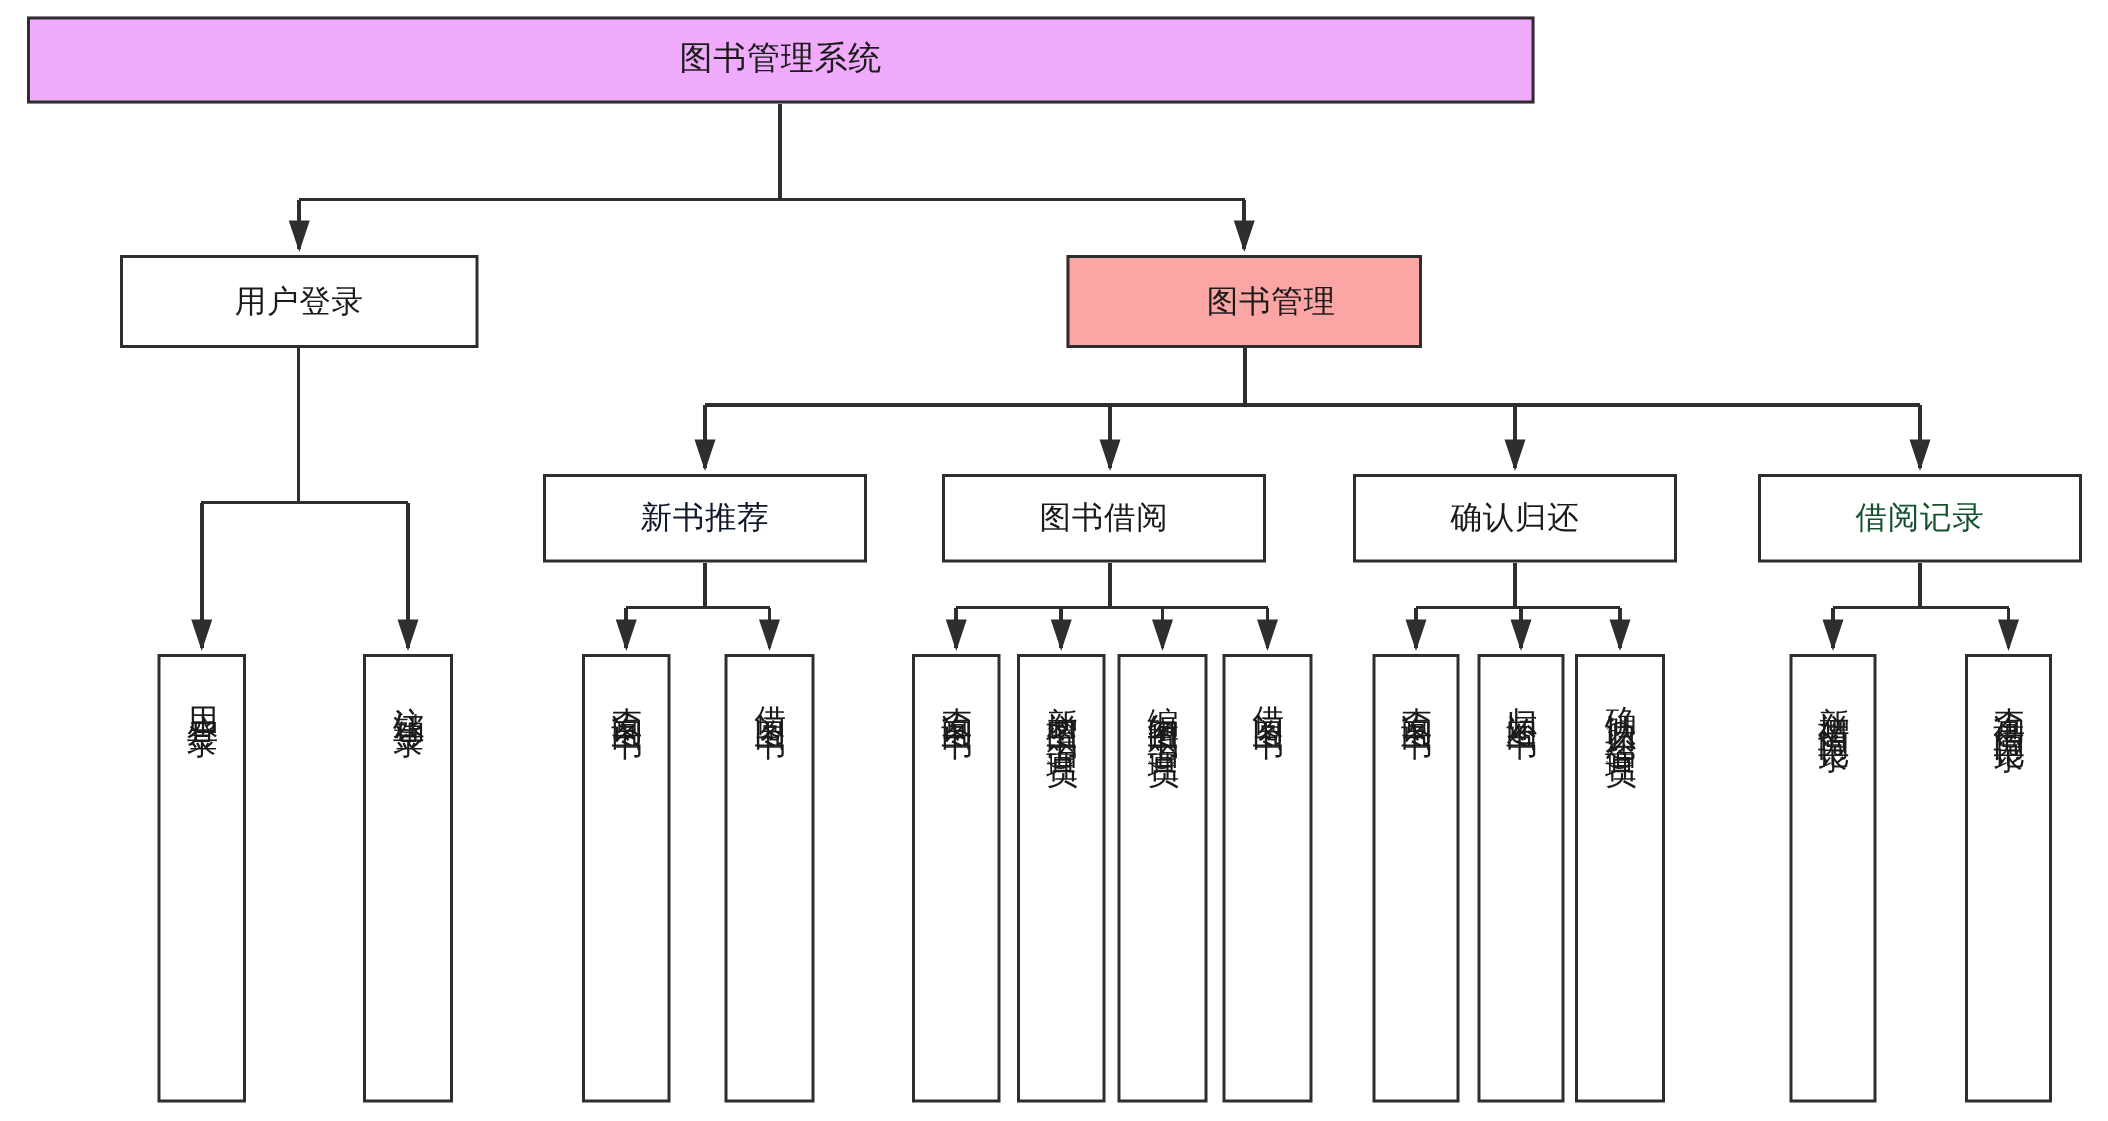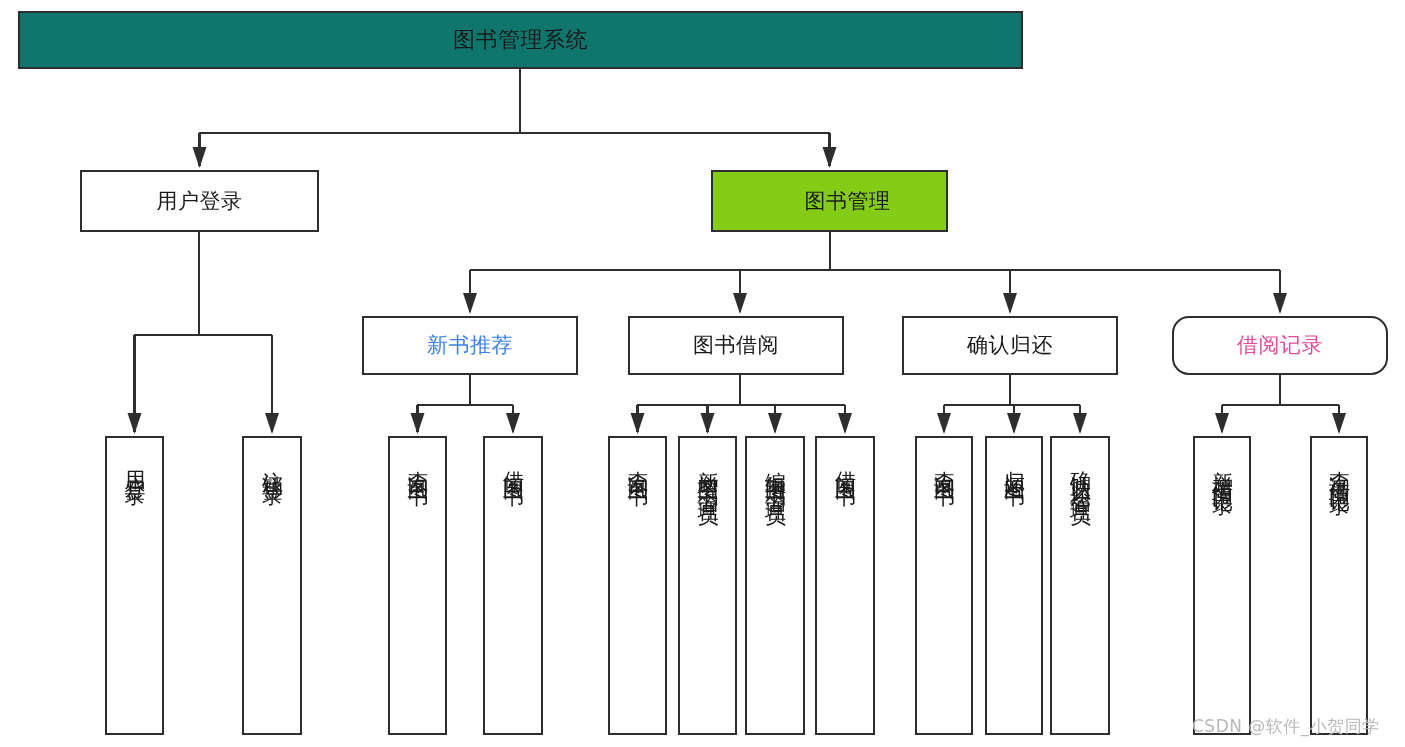--- a/index.html
+++ b/index.html
@@ -116,39 +116,39 @@
       <line x1="1014" y1="405" x2="1014" y2="432" stroke="#2e2e2e" stroke-width="2.5" shape-rendering="crispEdges"></line>
       <polygon points="1007,413 1021,413 1014,434" fill="#2e2e2e"></polygon>
       <line x1="1080" y1="405" x2="1080" y2="432" stroke="#2e2e2e" stroke-width="2.5" shape-rendering="crispEdges"></line>
       <polygon points="1073,413 1087,413 1080,434" fill="#2e2e2e"></polygon>
       <line x1="1222" y1="405" x2="1222" y2="432" stroke="#2e2e2e" stroke-width="2.5" shape-rendering="crispEdges"></line>
       <polygon points="1215,413 1229,413 1222,434" fill="#2e2e2e"></polygon>
       <line x1="1339" y1="405" x2="1339" y2="432" stroke="#2e2e2e" stroke-width="2.5" shape-rendering="crispEdges"></line>
       <polygon points="1332,413 1346,413 1339,434" fill="#2e2e2e"></polygon>
     </svg>
   <div id="node-layer">
-      <div class="node horiz root" style="left: 18px; top: 11px; width: 1005px; height: 58px; border-color: rgb(46, 46, 46); background: #0f766e; color: rgb(26, 26, 26);">
+      <div class="node horiz root" style="left: 18px; top: 11px; width: 1005px; height: 58px; border-color: rgb(46, 46, 46); background: #f0abfc; color: rgb(26, 26, 26);">
         <span>图书管理系统</span>
       </div>
       <div class="node horiz" style="left: 80px; top: 170px; width: 239px; height: 62px; border-color: rgb(46, 46, 46); background: rgb(255, 255, 255); color: rgb(26, 26, 26);">
         <span>用户登录</span>
       </div>
-      <div class="node horiz" style="left: 711px; top: 170px; width: 237px; height: 62px; border-color: rgb(46, 46, 46); background: #84cc16; color: rgb(26, 26, 26); padding-left: 36px;">
+      <div class="node horiz" style="left: 711px; top: 170px; width: 237px; height: 62px; border-color: rgb(46, 46, 46); background: #fca5a5; color: rgb(26, 26, 26); padding-left: 36px;">
         <span>图书管理</span>
       </div>
-      <div class="node horiz" style="left: 362px; top: 316px; width: 216px; height: 59px; border-color: rgb(46, 46, 46); background: rgb(255, 255, 255); color: #3b82f6;">
+      <div class="node horiz" style="left: 362px; top: 316px; width: 216px; height: 59px; border-color: rgb(46, 46, 46); background: rgb(255, 255, 255); color: #0f172a;">
         <span>新书推荐</span>
       </div>
       <div class="node horiz" style="left: 628px; top: 316px; width: 216px; height: 59px; border-color: rgb(46, 46, 46); background: rgb(255, 255, 255); color: rgb(26, 26, 26);">
         <span>图书借阅</span>
       </div>
       <div class="node horiz" style="left: 902px; top: 316px; width: 216px; height: 59px; border-color: rgb(46, 46, 46); background: rgb(255, 255, 255); color: rgb(26, 26, 26);">
         <span>确认归还</span>
       </div>
-      <div class="node horiz" style="left: 1172px; top: 316px; width: 216px; height: 59px; border-color: rgb(46, 46, 46); background: rgb(255, 255, 255); color: #ec4899; border-radius: 17px;">
+      <div class="node horiz" style="left: 1172px; top: 316px; width: 216px; height: 59px; border-color: rgb(46, 46, 46); background: rgb(255, 255, 255); color: #14532d;">
         <span>借阅记录</span>
       </div>
       <div class="node vert" style="left: 105px; top: 436px; width: 59px; height: 299px; border-color: rgb(46, 46, 46); background: rgb(255, 255, 255); color: rgb(26, 26, 26);">
         <span class="vtext">用户登录</span>
       </div>
       <div class="node vert" style="left: 242px; top: 436px; width: 60px; height: 299px; border-color: rgb(46, 46, 46); background: rgb(255, 255, 255); color: rgb(26, 26, 26);">
         <span class="vtext">注销登录</span>
       </div>
       <div class="node vert" style="left: 388px; top: 436px; width: 59px; height: 299px; border-color: rgb(46, 46, 46); background: rgb(255, 255, 255); color: rgb(26, 26, 26);">
         <span class="vtext">查询图书</span>
@@ -177,14 +177,13 @@
       <div class="node vert" style="left: 1050px; top: 436px; width: 60px; height: 299px; border-color: rgb(46, 46, 46); background: rgb(255, 255, 255); color: rgb(26, 26, 26);">
         <span class="vtext">确认归还（管理员）</span>
       </div>
       <div class="node vert" style="left: 1193px; top: 436px; width: 58px; height: 299px; border-color: rgb(46, 46, 46); background: rgb(255, 255, 255); color: rgb(26, 26, 26);">
         <span class="vtext">新增借阅记录</span>
       </div>
       <div class="node vert" style="left: 1310px; top: 436px; width: 58px; height: 299px; border-color: rgb(46, 46, 46); background: rgb(255, 255, 255); color: rgb(26, 26, 26);">
         <span class="vtext">查询借阅记录</span>
       </div>
     </div>
-  <div id="watermark" style="left: 1192px; top: 715px; color: rgb(185, 185, 185);">CSDN @软件_小贺同学</div>
 </div>
 
 </body></html>

